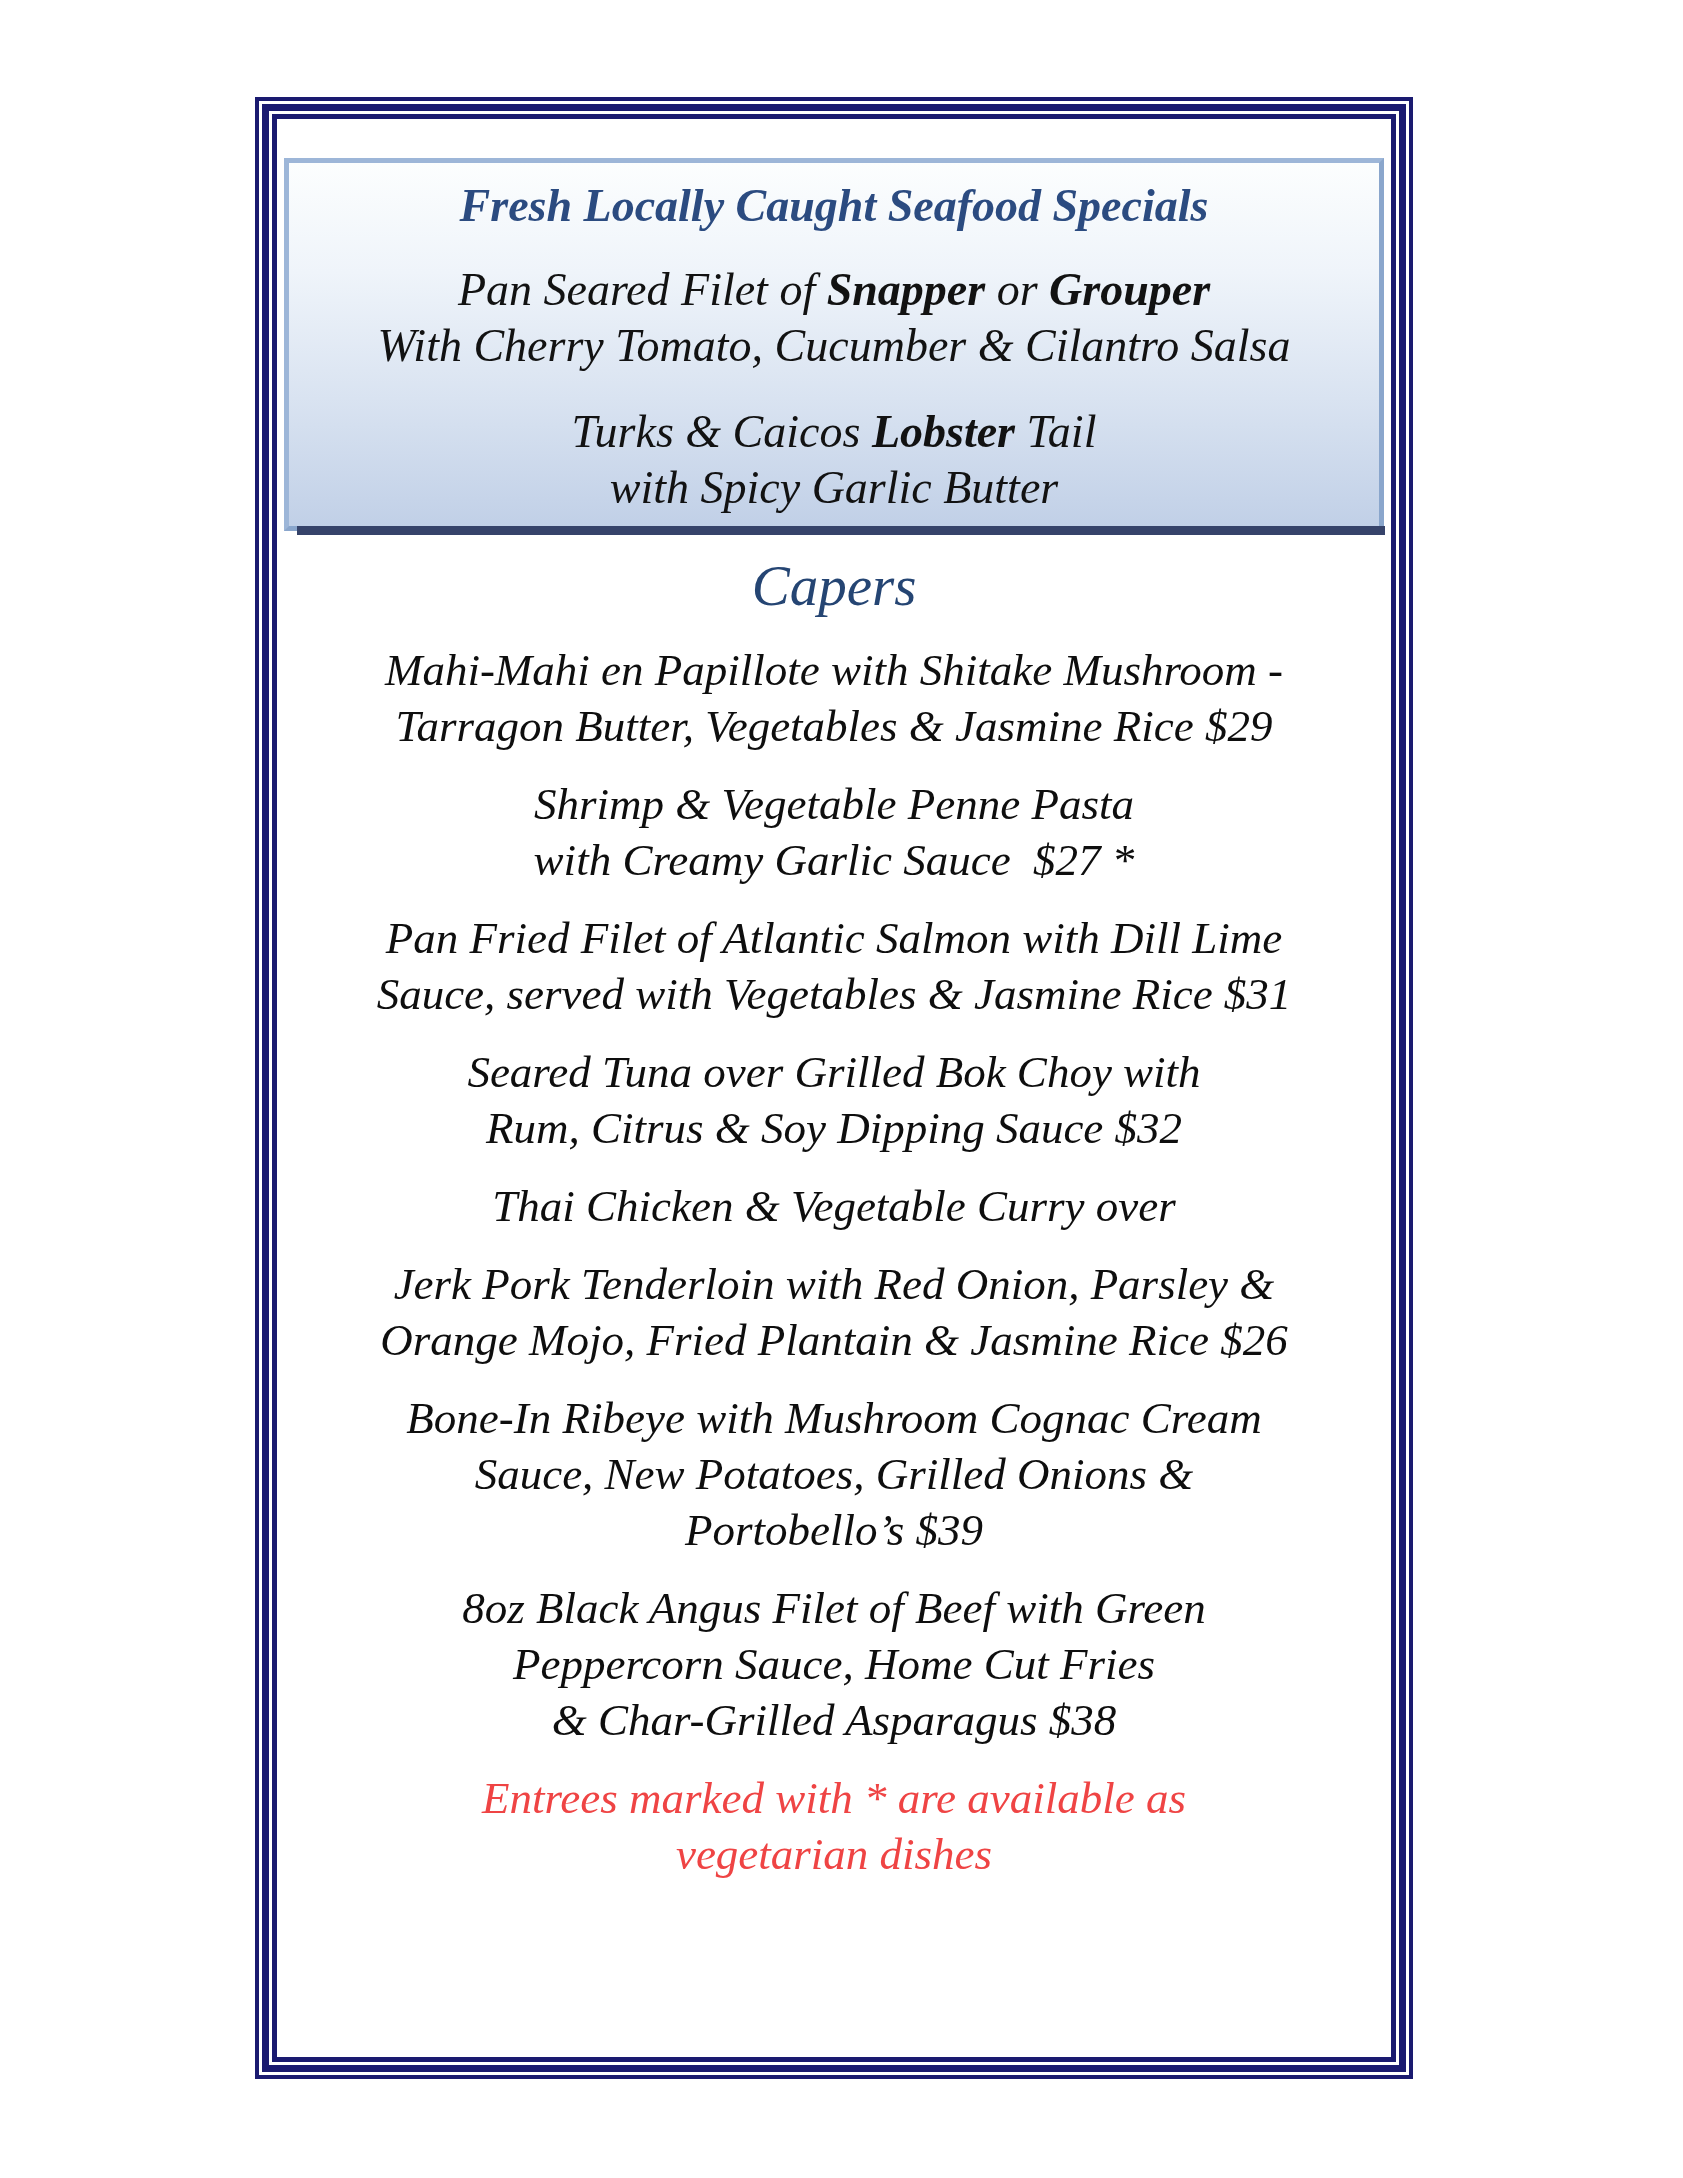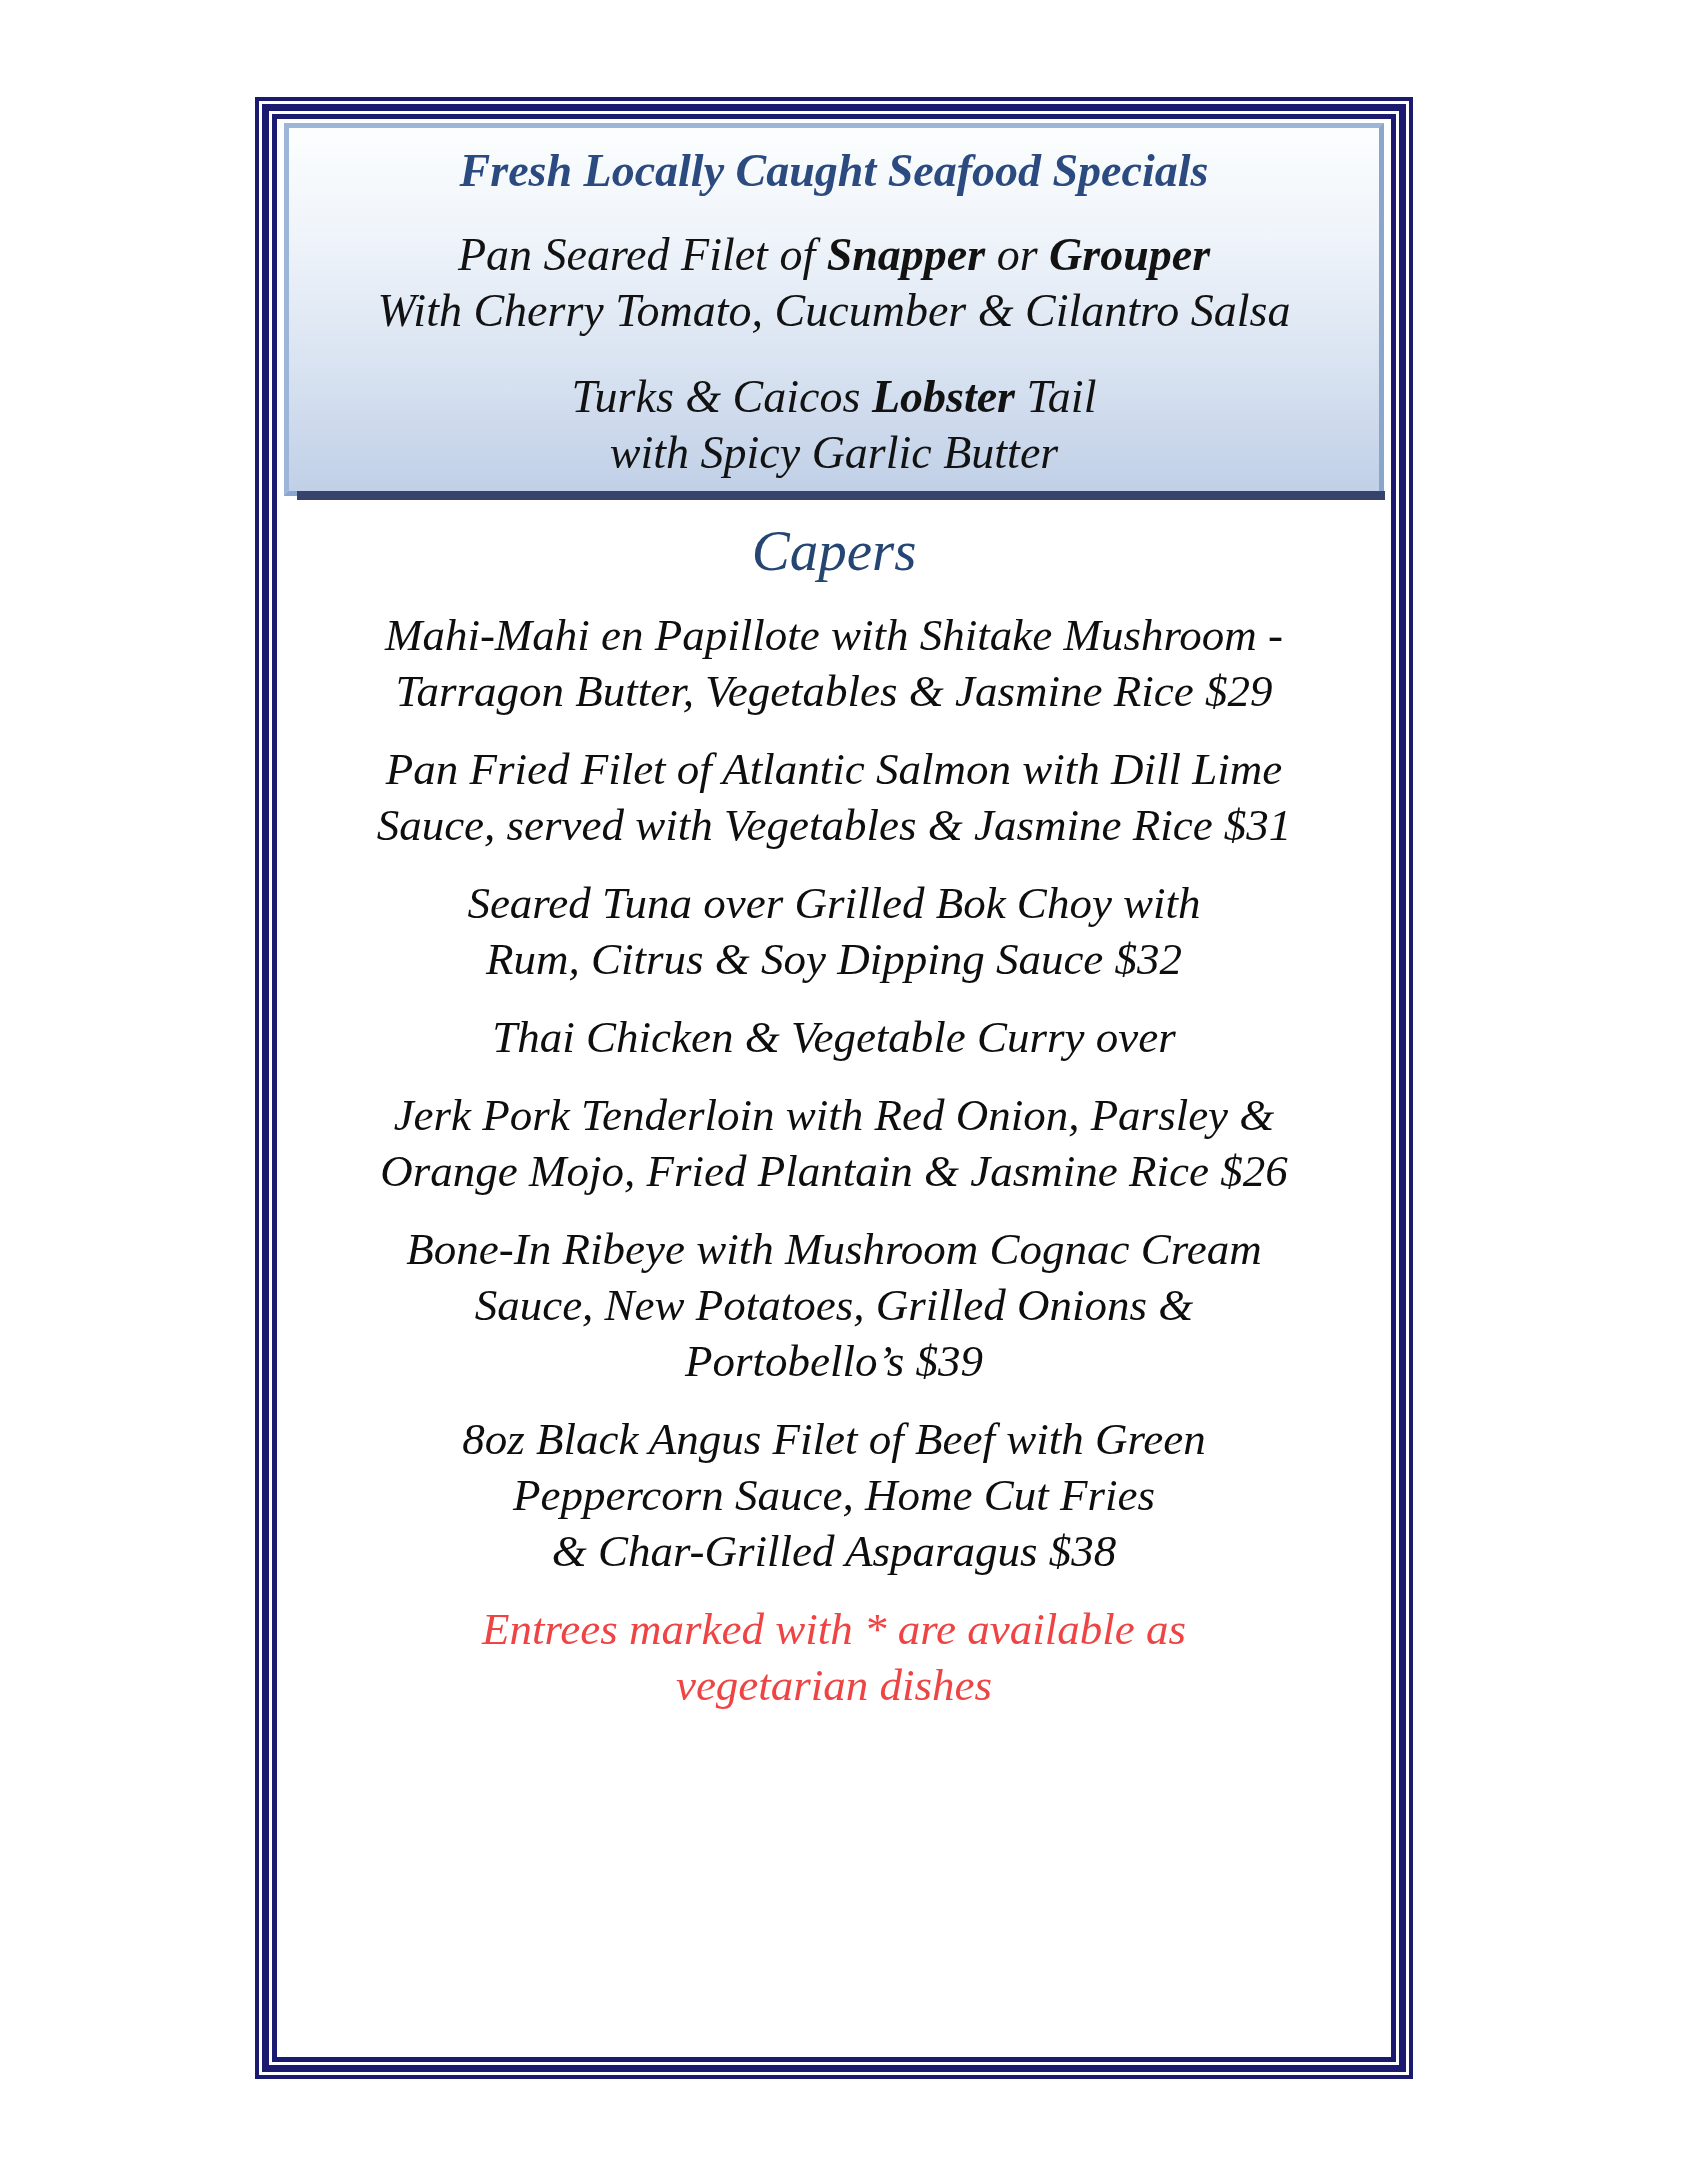--- a/index.html
+++ b/index.html
@@ -25,20 +25,21 @@
   }
   
   .specials-box {
     position: relative;
     border: 5px solid #9db6d8;
     border-right-color: #8aa6cc;
     border-bottom-color: #8aa6cc;
     background: linear-gradient(180deg, #fcfefe 0%, #eff4fa 30%, #d9e3f1 65%, #c1d0e7 100%);
     padding: 14px 12px 10px;
     margin-bottom: 20px;
+    margin-top: 35px;
   }
   .specials-box::after {
     content: ""; position: absolute;
     left: 8px; right: -6px; bottom: -9px; height: 9px;
     background: #36436a;
   }
   .sp-title {
     font-size: 46px; line-height: 57px;
     font-weight: bold; font-style: italic;
     color: #2b4b80; margin-bottom: 28px;
@@ -88,20 +89,24 @@
 
           </div>
 
           <div class="entrees-heading">Capers</div>
 
           <div class="entree">
             <div class="e-line">Mahi-Mahi en Papillote with Shitake Mushroom -</div>
             <div class="e-line">Tarragon Butter, Vegetables &amp; Jasmine Rice $29</div>
           </div>
 
+          <div class="entree">
+            <div class="e-line">Shrimp &amp; Vegetable Penne Pasta</div>
+            <div class="e-line">with Creamy Garlic Sauce  $27 *</div>
+          </div>
 
           <div class="entree">
             <div class="e-line">Pan Fried Filet of Atlantic Salmon with Dill Lime</div>
             <div class="e-line">Sauce, served with Vegetables &amp; Jasmine Rice $31</div>
           </div>
 
           <div class="entree">
             <div class="e-line">Seared Tuna over Grilled Bok Choy with</div>
             <div class="e-line">Rum, Citrus &amp; Soy Dipping Sauce $32</div>
           </div>

